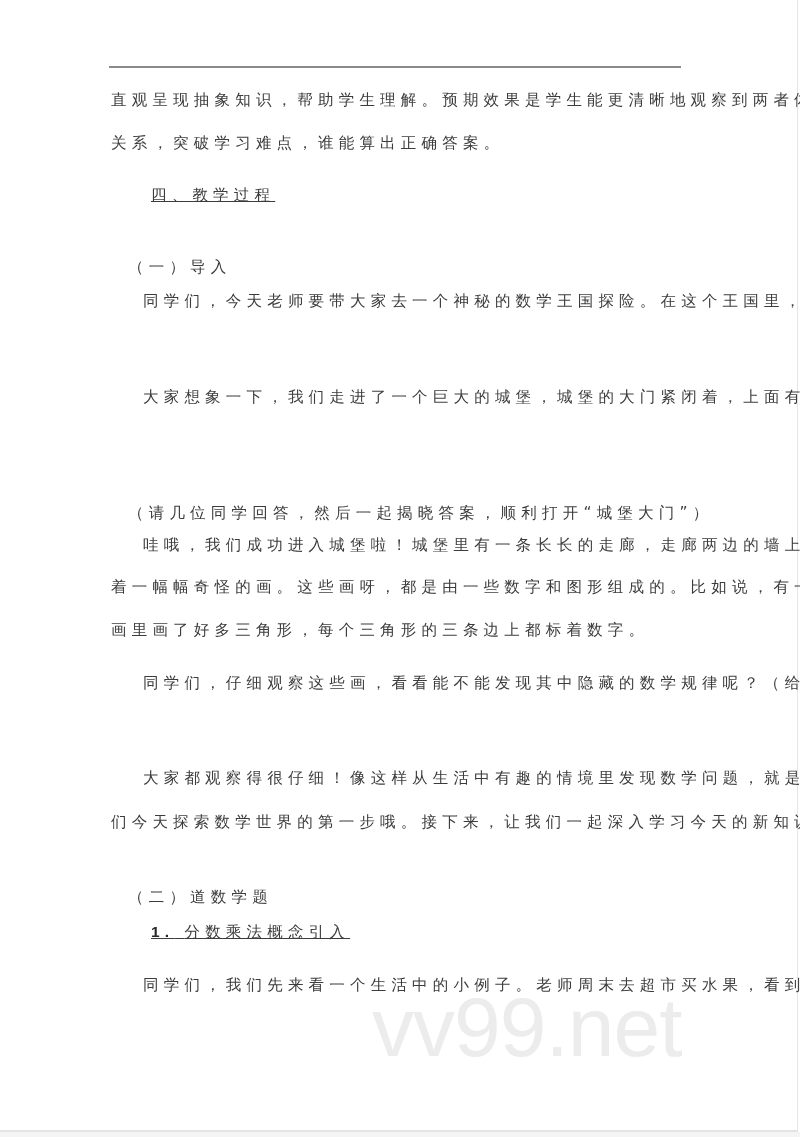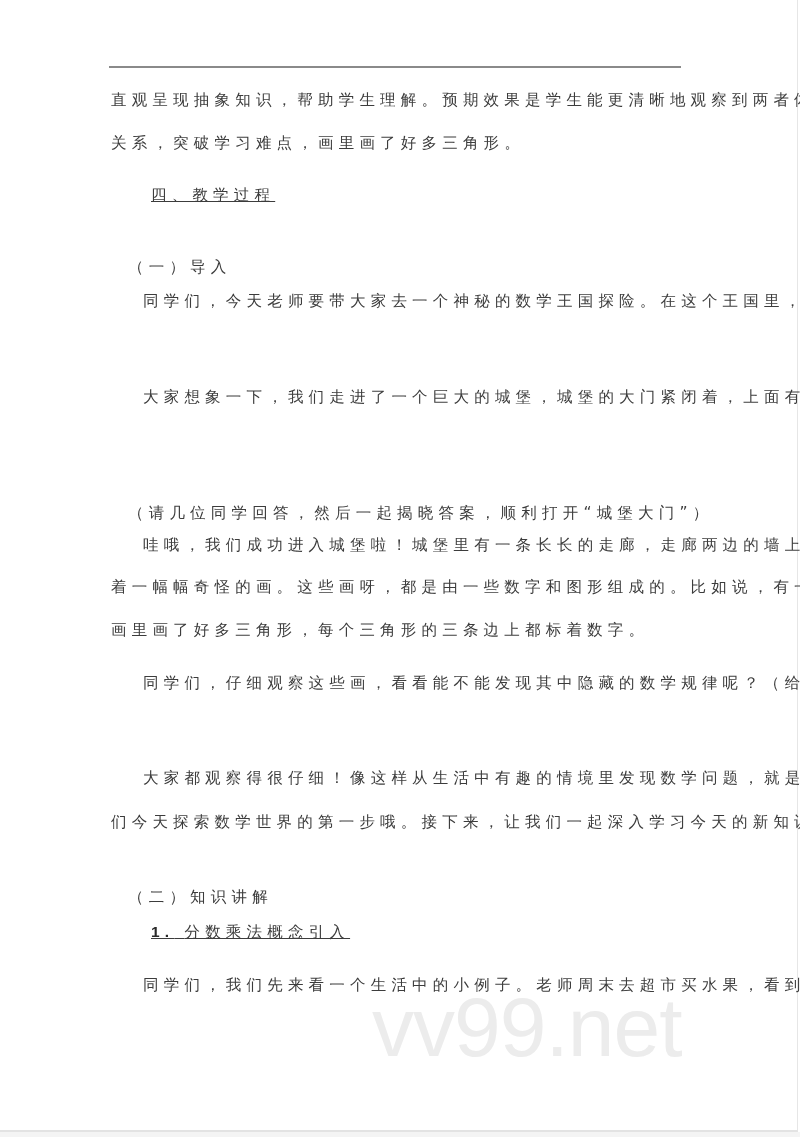--- a/index.html
+++ b/index.html
@@ -78,42 +78,42 @@
       user-select: none;
     }
   </style>
 </head>
 <body>
 
 <div class="page">
   <div class="header-rule"></div>
 
   <div class="line" style="top:88px;">直观呈现抽象知识，帮助学生理解。预期效果是学生能更清晰地观察到两者体积</div>
-  <div class="line" style="top:131px;">关系，突破学习难点，画里画了好多三角形。</div>
+  <div class="line" style="top:131px;">关系，突破学习难点，谁能算出正确答案。</div>
 
   <div class="line heading-indent" style="top:183px;">四、教学过程</div>
 
   <div class="line paren-heading" style="top:235px;">（一）导入</div>
 
   <div class="line indent" style="top:289px;">同学们，今天老师要带大家去一个神秘的数学王国探险。在这个王国里，处</div>
 
   <div class="line indent" style="top:385px;">大家想象一下，我们走进了一个巨大的城堡，城堡的大门紧闭着，上面有一</div>
 
   <div class="line paren-heading" style="top:481px;">（请几位同学回答，然后一起揭晓答案，顺利打开“城堡大门”）</div>
 
   <div class="line indent" style="top:533px;">哇哦，我们成功进入城堡啦！城堡里有一条长长的走廊，走廊两边的墙上挂</div>
   <div class="line" style="top:575px;">着一幅幅奇怪的画。这些画呀，都是由一些数字和图形组成的。比如说，有一幅</div>
   <div class="line" style="top:618px;">画里画了好多三角形，每个三角形的三条边上都标着数字。</div>
 
   <div class="line indent" style="top:671px;">同学们，仔细观察这些画，看看能不能发现其中隐藏的数学规律呢？（给同</div>
 
   <div class="line indent" style="top:766px;">大家都观察得很仔细！像这样从生活中有趣的情境里发现数学问题，就是我</div>
   <div class="line" style="top:810px;">们今天探索数学世界的第一步哦。接下来，让我们一起深入学习今天的新知识。</div>
 
-  <div class="line paren-heading" style="top:865px;">（二）知识讲解</div>
+  <div class="line paren-heading" style="top:865px;">（二）道数学题</div>
 
   <div class="line heading-indent" style="top:920px;">
     <span class="numbered">1.</span>
     <span>分数乘法概念引入</span>
   </div>
 
   <div class="line indent" style="top:973px;">同学们，我们先来看一个生活中的小例子。老师周末去超市买水果，看到苹</div>
 
   <div class="watermark">vv99.net</div>
 </div>

